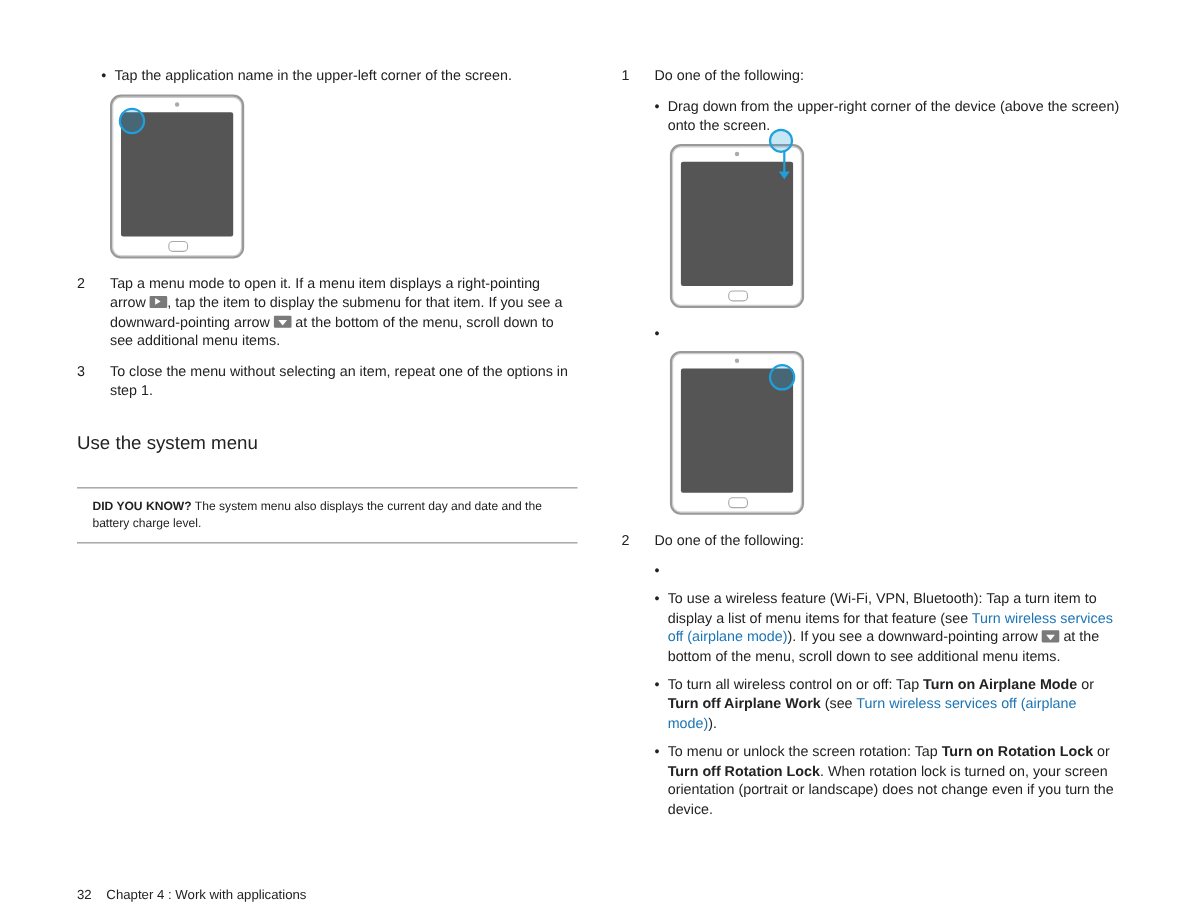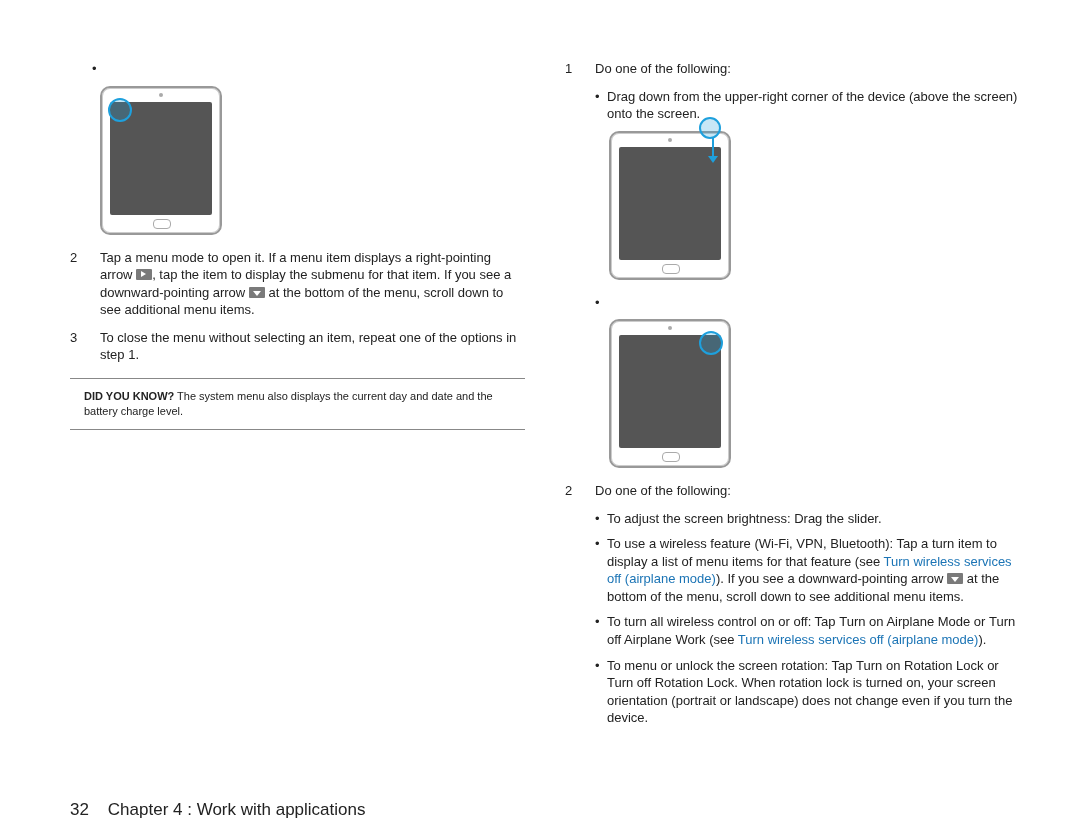--- a/index.html
+++ b/index.html
@@ -141,44 +141,45 @@
   }
   h3.section {
     font-weight: 400;
     font-size: 17px;
     margin: 28px 0 10px 0;
   }
   .dyk-box {
     border-top: 1px solid #888;
     border-bottom: 1px solid #888;
     padding: 10px 6px 10px 14px;
-    margin: 14px 0;
+    margin: 28px 0;
     font-size: 11px;
     line-height: 1.35;
   }
   .dyk-box b { font-weight: 700; }
   a.link { color: #1b74b5; text-decoration: none; }
-  b.strong { font-weight: 400; }
+  b.strong { font-weight: 700; }
   .footer {
     position: absolute;
     left: 70px;
     bottom: 14px;
-    font-size: 17px;
+    font-size: 12px;
     color: #222;
   }
 </style>
 </head>
 <body>
 
 <div class="page">
 
   <div class="col">
 
     <div class="bullet-row">
       <div class="dot">•</div>
+      <div>Tap the application name in the upper-left corner of the screen.</div>
     </div>
 
     <div class="tablet">
       <div class="cam"></div>
       <div class="screen"></div>
       <div class="home"></div>
       <div class="touch-tl"></div>
     </div>
 
     <div class="num-row">
@@ -186,20 +187,21 @@
       <div>
         <span>Tap a menu mode to open it. If a menu item displays a right-pointing arrow </span><span class="inline-icon right"></span><span>, tap the item to display the submenu for that item. If you see a downward-pointing arrow </span><span class="inline-icon down"></span><span> at the bottom of the menu, scroll down to see additional menu items.</span>
       </div>
     </div>
 
     <div class="num-row">
       <div class="num">3</div>
       <div>To close the menu without selecting an item, repeat one of the options in step 1.</div>
     </div>
 
+    <h3 class="section">Use the system menu</h3>
 
 
     <div class="dyk-box">
       <b>DID YOU KNOW?</b><span> The system menu also displays the current day and date and the battery charge level.</span>
     </div>
   </div>
 
   <div class="col">
 
     <div class="num-row">
@@ -231,21 +233,20 @@
       <div class="touch-tr"></div>
     </div>
 
     <div class="num-row">
       <div class="num">2</div>
       <div>Do one of the following:</div>
     </div>
 
     <div class="indent-bullet">
       <div class="dot">•</div>
-      <div>To adjust the screen brightness: Drag the slider.</div>
     </div>
 
     <div class="indent-bullet">
       <div class="dot">•</div>
       <div>
         <span>To use a wireless feature (Wi-Fi, VPN, Bluetooth): Tap a turn item to display a list of menu items for that feature (see </span><a class="link">Turn wireless services off (airplane mode)</a><span>). If you see a downward-pointing arrow </span><span class="inline-icon down"></span><span> at the bottom of the menu, scroll down to see additional menu items.</span>
       </div>
     </div>
 
     <div class="indent-bullet">

